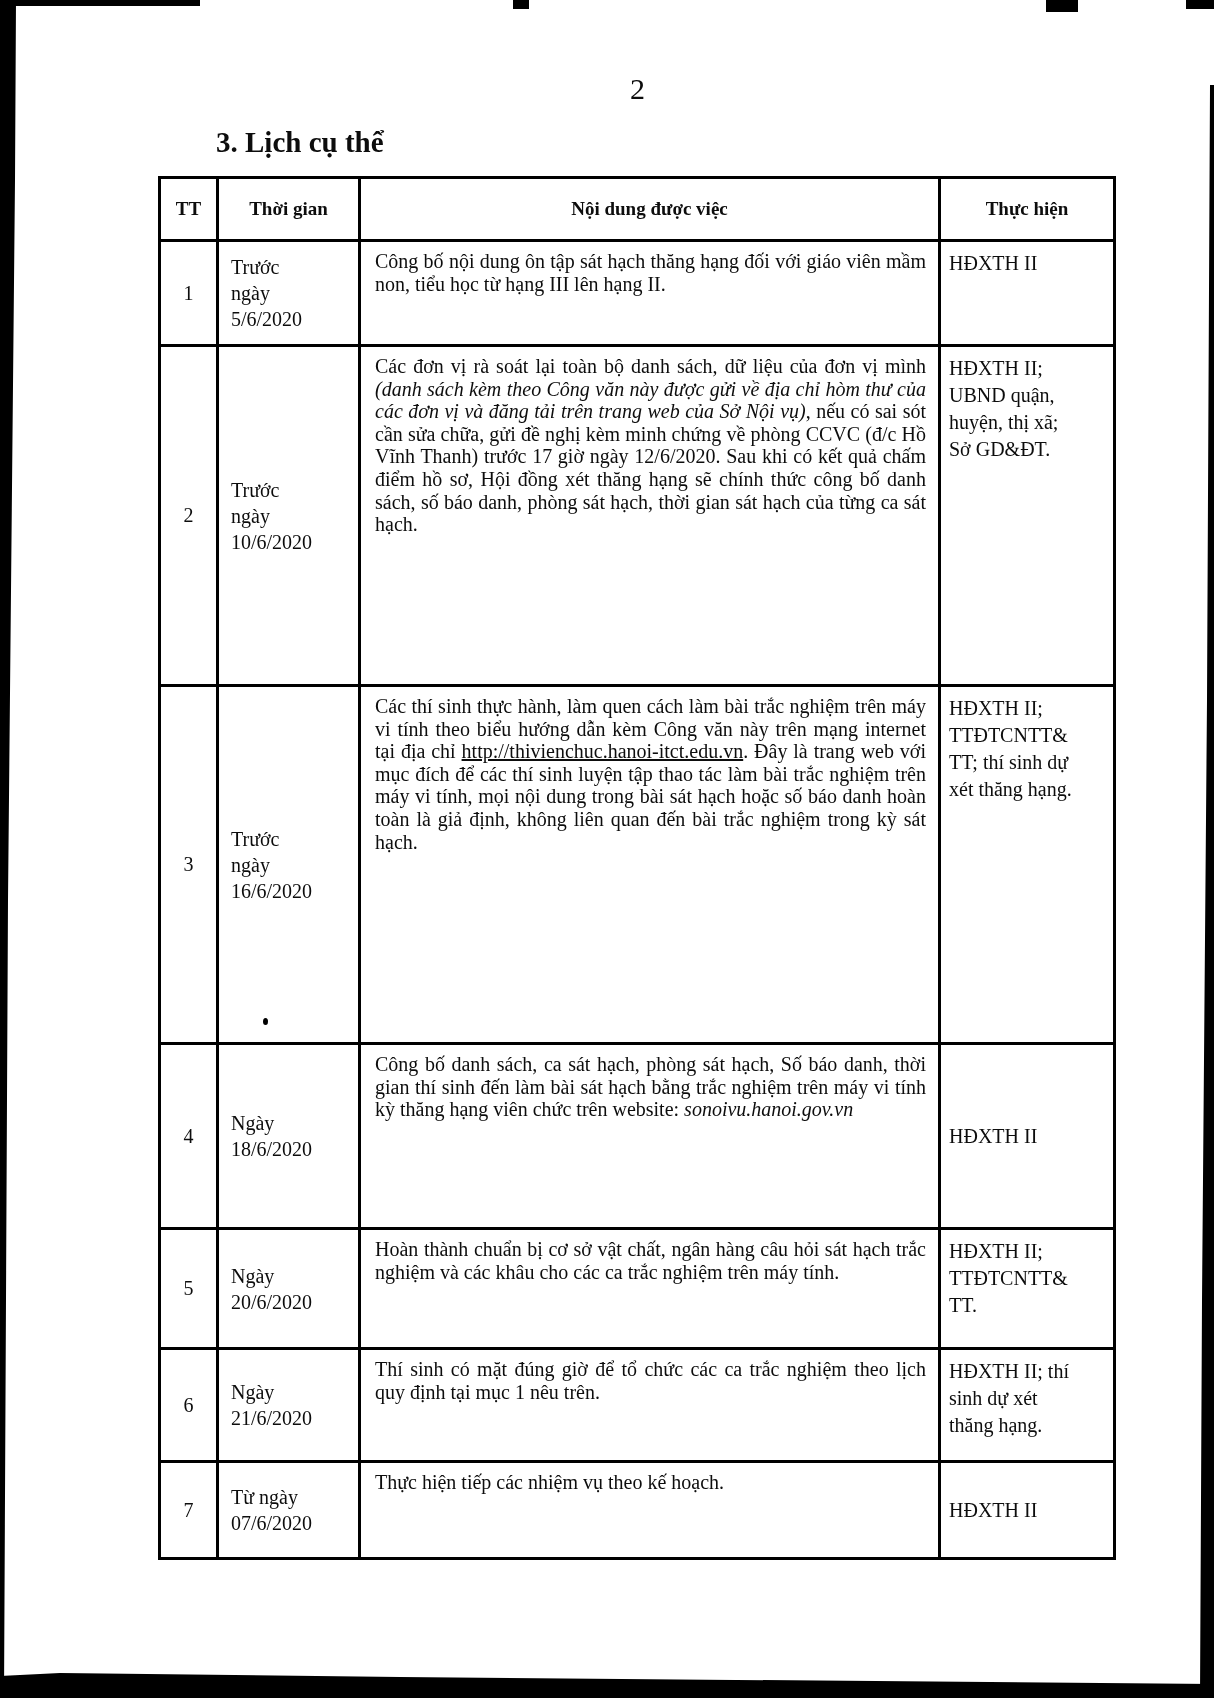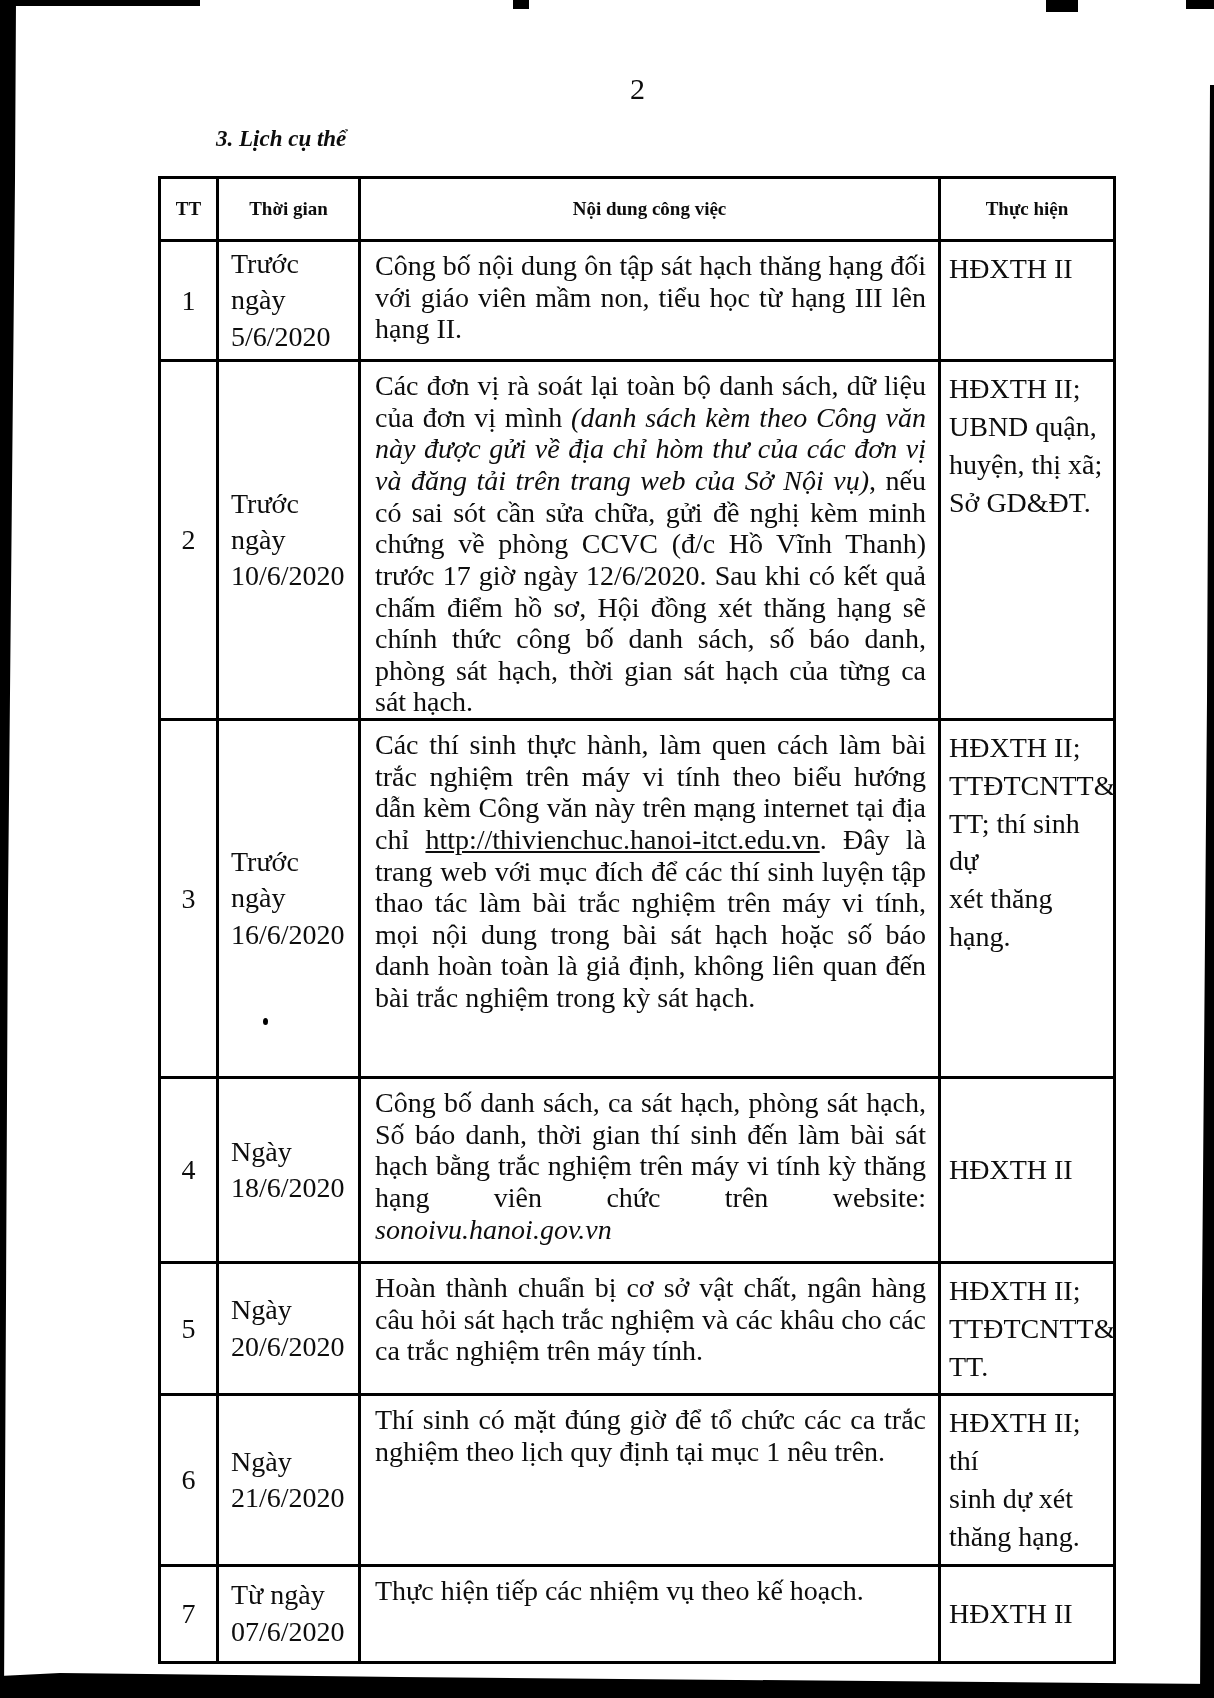--- a/index.html
+++ b/index.html
@@ -10,35 +10,35 @@
     color:#0d0d0d;
     position:relative;
     overflow:hidden;
   }
   .page-number{
     position:absolute;left:630px;top:72px;
     font-size:30px;
   }
   .section-heading{
     position:absolute;left:216px;top:126px;
-    font-size:23px;font-weight:bold;margin:0;font-style:italic;
+    font-size:29px;font-weight:bold;margin:0;
   }
   table.schedule{
     position:absolute;left:158px;top:176px;
     width:955px;
     border-collapse:collapse;
     table-layout:fixed;
   }
   table.schedule col.c-tt{width:58px;}
   table.schedule col.c-time{width:142px;}
   table.schedule col.c-content{width:580px;}
   table.schedule col.c-exec{width:175px;}
   table.schedule th,table.schedule td{
     border:3px solid #000;
-    font-size:28px;
+    font-size:20px;
   }
   table.schedule th{
     font-weight:bold;font-size:19px;
     text-align:center;height:56px;
     padding:2px 4px;
   }
   td.cell-tt{
     text-align:center;vertical-align:middle;
     padding:0 4px;
   }
@@ -89,21 +89,21 @@
   <colgroup>
       <col class="c-tt">
       <col class="c-time">
       <col class="c-content">
       <col class="c-exec">
     </colgroup>
   <thead>
     <tr>
       <th>TT</th>
       <th>Thời gian</th>
-      <th>Nội dung công việc</th>
+      <th>Nội dung được việc</th>
       <th>Thực hiện</th>
     </tr>
   </thead>
   <tbody>
     <tr class="r1">
       <td class="cell-tt">1</td>
       <td class="cell-time">Trước
 ngày
 5/6/2020</td>
       <td class="cell-content"><span>Công bố nội dung ôn tập sát hạch thăng hạng đối với giáo viên mầm non, tiểu học từ hạng III lên hạng II.</span></td>

